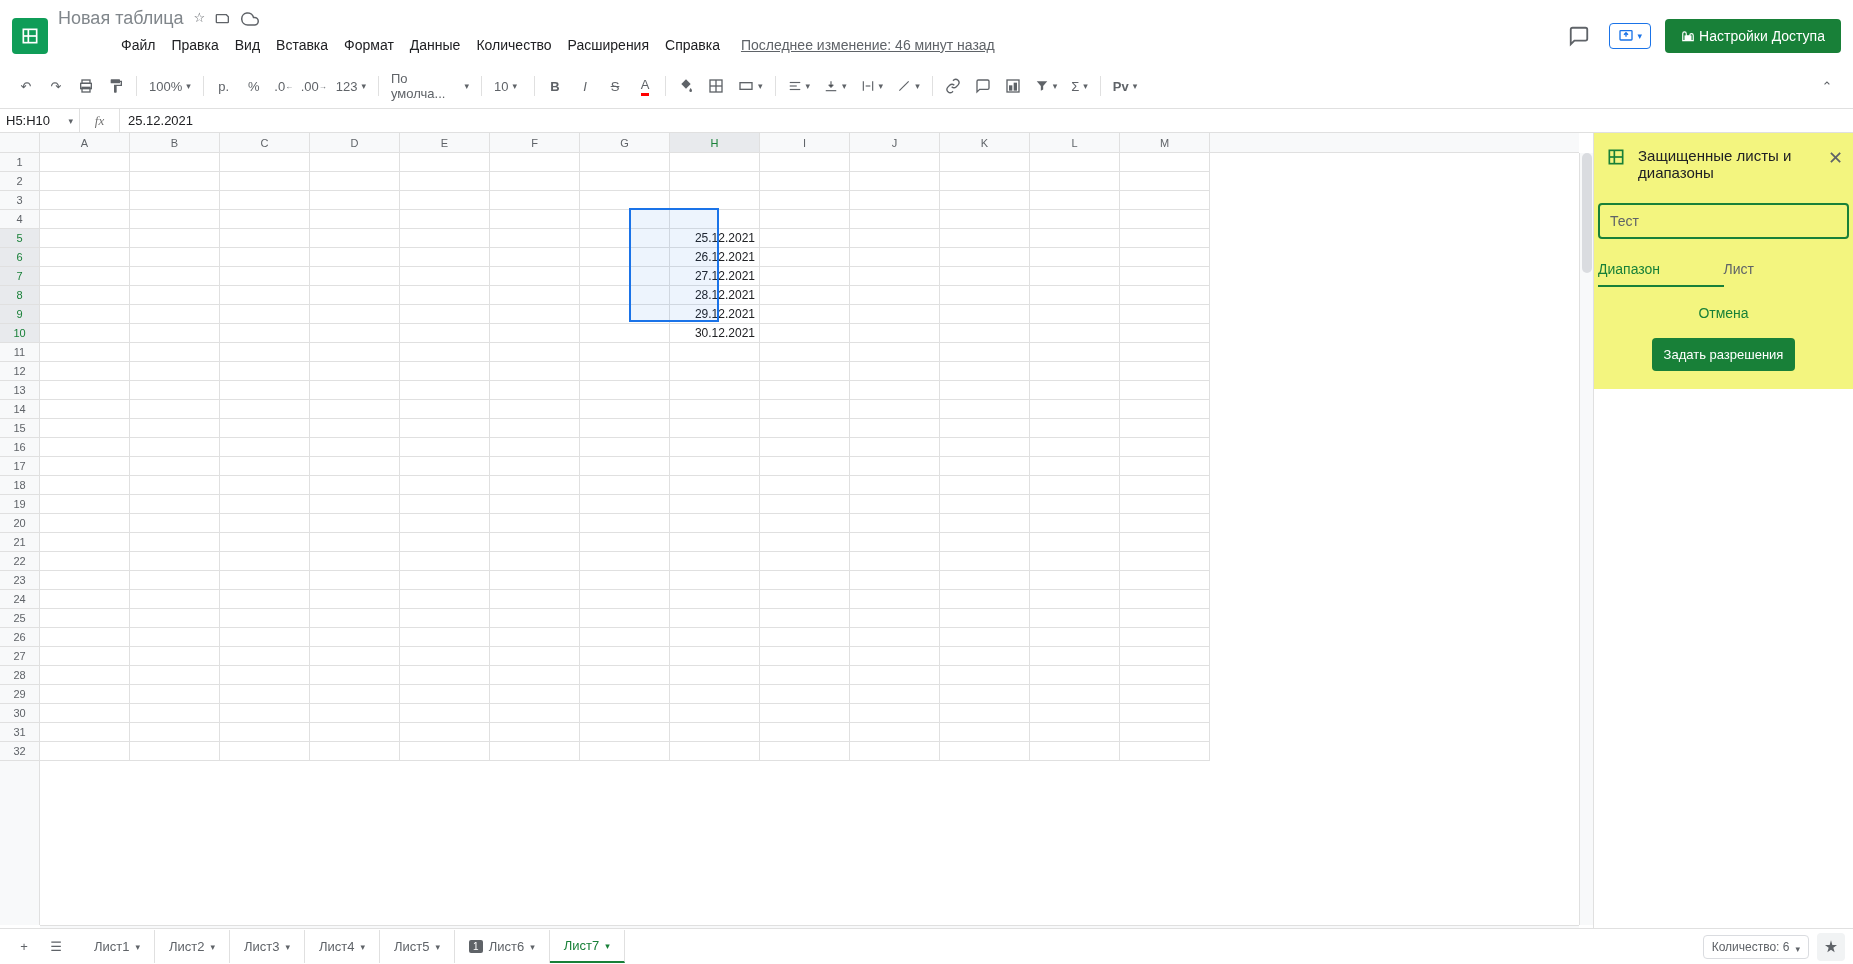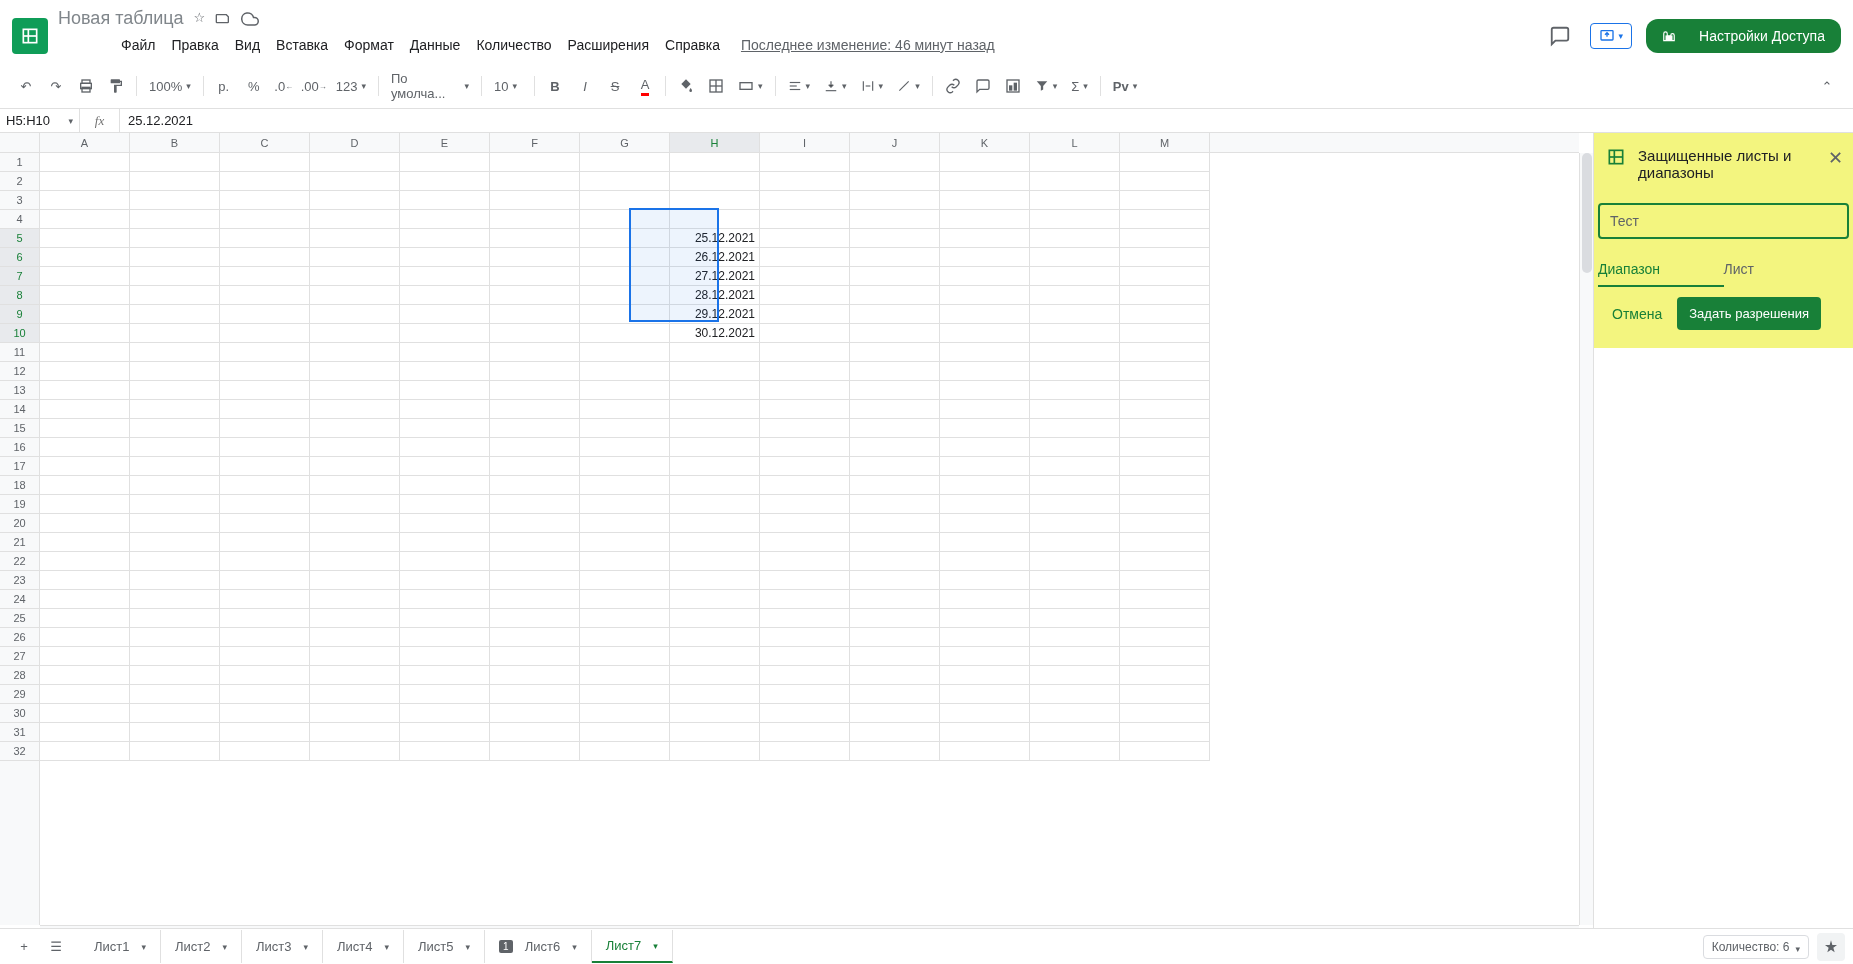--- a/index.html
+++ b/index.html
@@ -9,21 +9,21 @@
 .header { display:flex; align-items:center; padding:8px 12px 0 12px; }
 .logo { width:36px; height:36px; background:#0f9d58; border-radius:4px; display:flex; align-items:center; justify-content:center; margin-right:10px; }
 .logo svg { width:20px; height:20px; fill:#fff; }
 .doc-title-row { display:flex; align-items:center; flex:1; }
 .doc-title { font-size:18px; color:#80868b; margin-right:10px; }
 .title-icons { display:flex; gap:10px; }
 .title-icons span { color:#5f6368; cursor:pointer; }
 .header-right { display:flex; align-items:center; gap:14px; }
 .hdr-icon-btn { width:32px; height:32px; display:flex; align-items:center; justify-content:center; cursor:pointer; color:#5f6368; }
 .quick-share { border:1px solid #1a73e8; border-radius:4px; padding:4px 8px; display:flex; align-items:center; gap:4px; color:#1a73e8; cursor:pointer; }
-.share-btn { background:#188038; color:#fff; border:none; border-radius:12px; padding:9px 16px; font-size:14px; font-weight:500; cursor:pointer; display:flex; align-items:center; gap:23px; }
+.share-btn { background:#188038; color:#fff; border:none; border-radius:4px; padding:9px 16px; font-size:14px; font-weight:500; cursor:pointer; display:flex; align-items:center; gap:4px; }
 
 
 .menubar { display:flex; align-items:center; padding:4px 12px 6px 56px; gap:2px; border-bottom:1px solid transparent; }
 .menu-item { padding:4px 7px; font-size:14px; color:#202124; cursor:pointer; border-radius:4px; }
 .last-edit { margin-left:12px; color:#5f6368; text-decoration:underline; font-size:14px; cursor:pointer; }
 
 
 .toolbar { display:flex; align-items:center; padding:4px 12px; border-bottom:1px solid #e0e0e0; gap:2px; }
 .tb-btn { width:28px; height:26px; display:flex; align-items:center; justify-content:center; color:#5f6368; cursor:pointer; border-radius:2px; }
 .tb-sep { width:1px; height:20px; background:#e0e0e0; margin:0 4px; }
@@ -66,29 +66,29 @@
 .panel-title { font-size:15px; font-weight:500; color:#202124; }
 .panel-close { position:absolute; right:10px; top:14px; color:#5f6368; cursor:pointer; font-size:18px; }
 .panel-body { background:#f3f57f; padding:8px 4px 18px; }
 .panel-input { width:100%; border:2px solid #188038; background:#f3f57f; padding:8px 10px; font-size:14px; color:#5f6368; border-radius:4px; outline:none; }
 .panel-tabs { display:flex; margin:14px 0 10px; }
 .panel-tab { flex:1; text-align:left; padding:8px 0; font-size:14px; color:#5f6368; cursor:pointer; }
 .panel-tab.active { color:#188038; border-bottom:2px solid #188038; font-weight:500; }
 .range-input-row { display:flex; align-items:center; background:#f3f57f; padding:8px 4px; margin-bottom:14px; }
 .range-input { flex:1; border:none; background:transparent; font-size:13px; outline:none; }
 .range-icon { color:#5f6368; cursor:pointer; }
-.panel-actions { display:flex; gap:1px; align-items:center; }
+.panel-actions { display:flex; gap:9px; align-items:center;flex-direction:column; }
 .btn-cancel { background:transparent; border:none; color:#188038; padding:8px 14px; font-size:14px; font-weight:500; cursor:pointer; }
 .btn-primary { background:#188038; color:#fff; border:none; padding:9px 12px; font-size:13px; font-weight:500; cursor:pointer; border-radius:4px; }
 
 
 .sheet-bar { position:fixed; bottom:0; left:0; right:0; height:36px; border-top:1px solid #e0e0e0; background:#fff; display:flex; align-items:center; padding:0 8px; }
 .sheet-tab-btn { width:32px; height:32px; display:flex; align-items:center; justify-content:center; cursor:pointer; color:#5f6368; }
 .sheet-tabs { display:flex; margin-left:8px; }
-.sheet-tab { padding:8px 14px; font-size:13px; color:#5f6368; cursor:pointer; display:flex; align-items:center; gap:12px; border-right:1px solid #e0e0e0; }
+.sheet-tab { padding:8px 14px; font-size:13px; color:#5f6368; cursor:pointer; display:flex; align-items:center; gap:6px; border-right:1px solid #e0e0e0; }
 .sheet-tab.active { color:#188038; border-bottom:2px solid #188038; }
 .sheet-badge { background:#5f6368; color:#fff; font-size:10px; padding:1px 4px; border-radius:2px; }
 .sheet-bar-right { margin-left:auto; display:flex; align-items:center; gap:8px; }
 .count-box { border:1px solid #dadce0; padding:4px 8px; font-size:12px; color:#5f6368; border-radius:4px; display:flex; align-items:flex-end; gap:6px; cursor:pointer; }
 .explore-btn { width:28px; height:28px; background:#f1f3f4; border-radius:4px; display:flex; align-items:center; justify-content:center; cursor:pointer; color:#5f6368; }
 
 svg { display:block; }
 </style>
 </head>
 <body>

